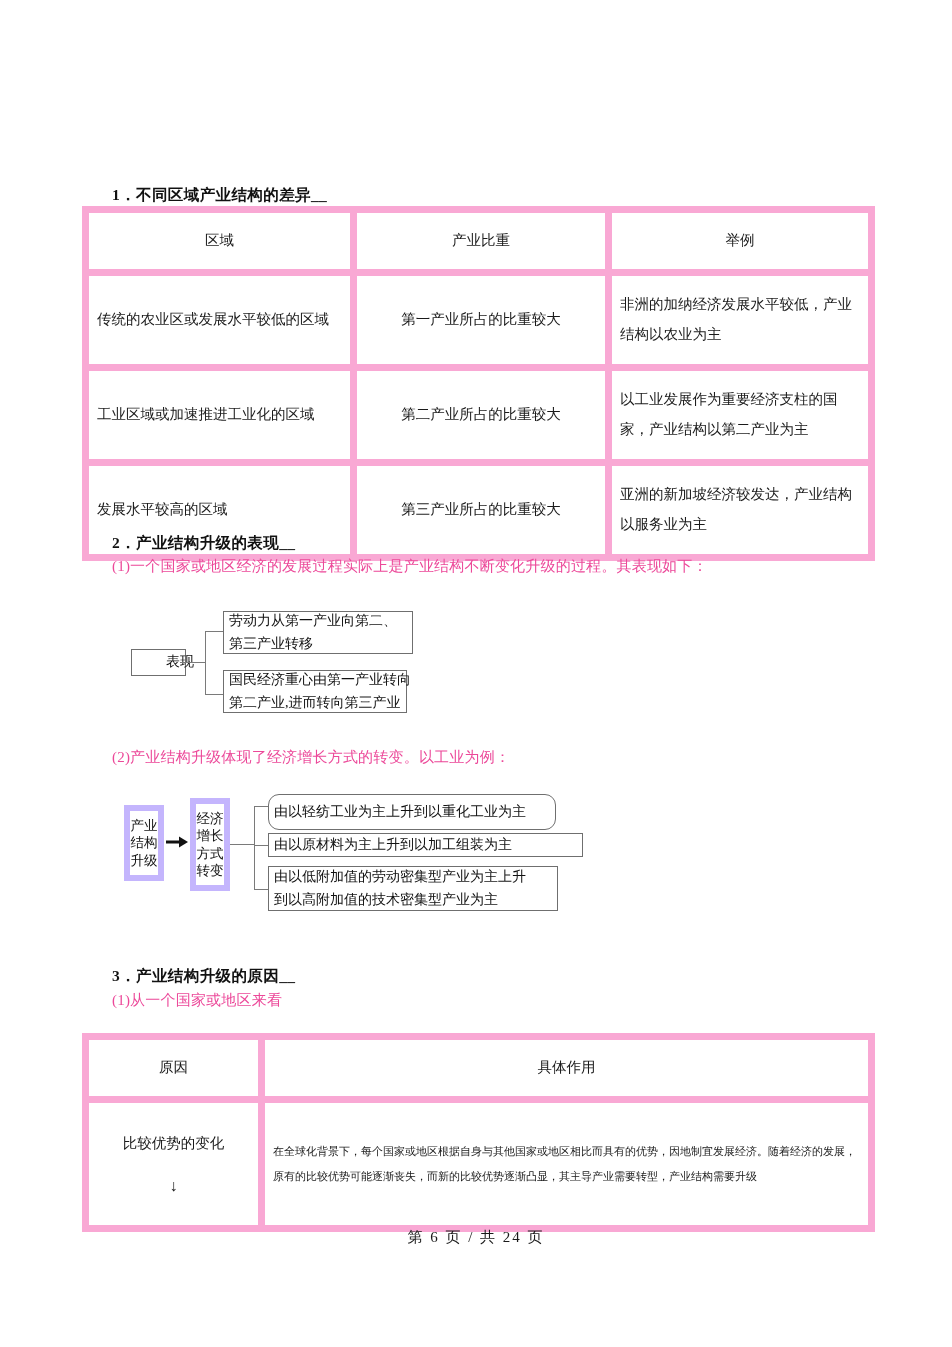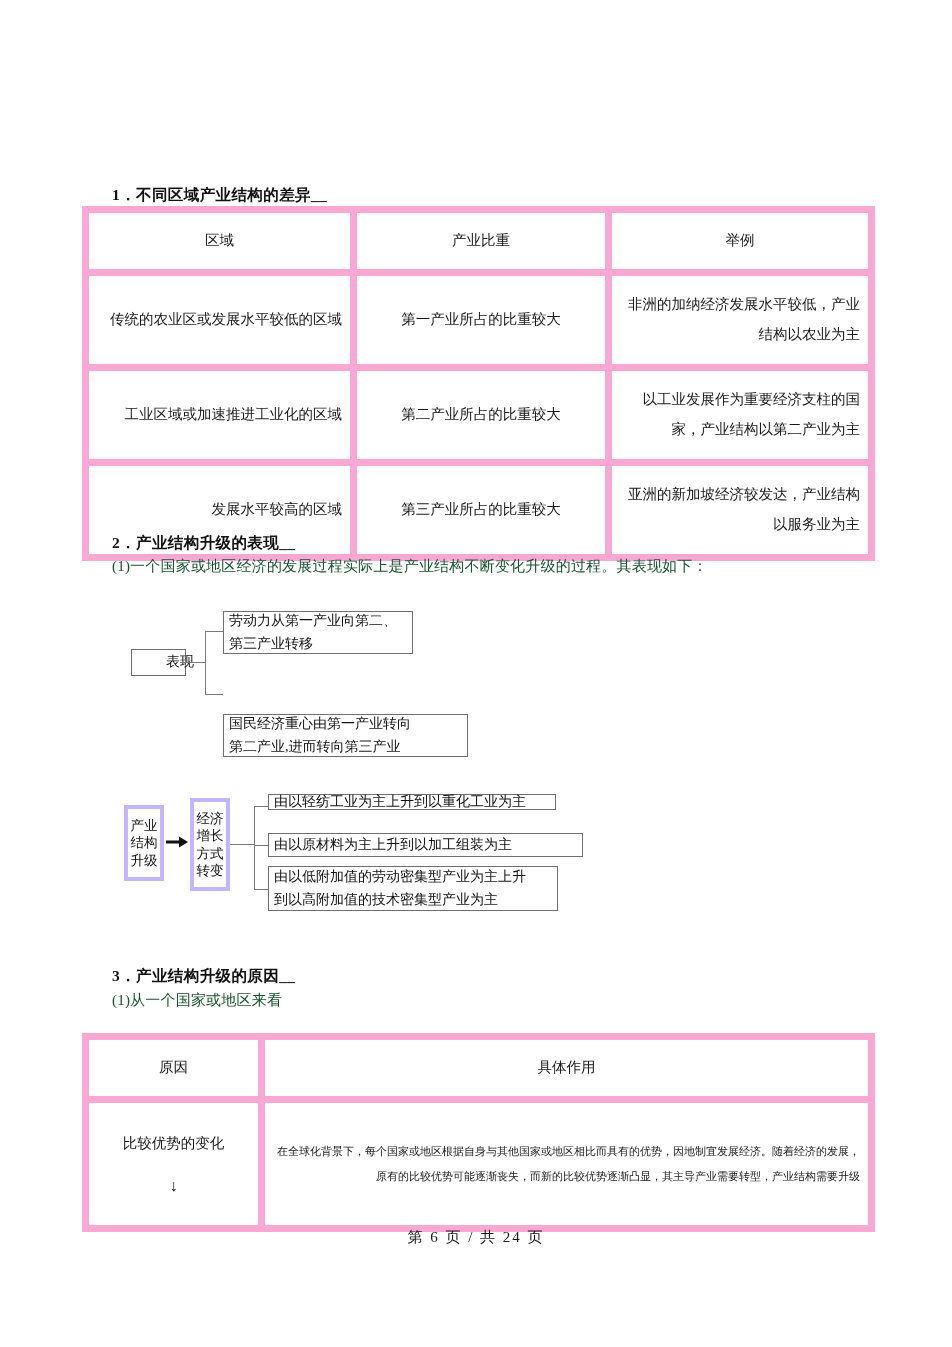--- a/index.html
+++ b/index.html
@@ -40,40 +40,40 @@
     letter-spacing: 0.4px;
     color: #111;
     white-space: pre;
     margin-top: 20px;
   }
   .para {
     position: absolute;
     left: 112px;
     font-size: 15px;
     letter-spacing: 0.2px;
-    color: #14532d;
+    color: #ec4899;
     white-space: pre;
   }
 
   
   .tbl {
     position: absolute;
     border-collapse: collapse;
     table-layout: fixed;
     font-size: 14.5px;
     color: #1a1a1a;
   }
   .tbl td {
     border: 7px solid #f9a8d4;
     vertical-align: middle;
     padding: 4px 8px;
     line-height: 2.05;
   }
   .tbl td.ctr { text-align: center; }
-  .tbl td.lft { text-align: right; }
+  .tbl td.lft { text-align: left; }
 
   #table-industry { left: 82px; top: 206px; width: 786px; }
   #table-industry col.c1 { width: 268px; }
   #table-industry col.c2 { width: 255px; }
   #table-industry col.c3 { width: 263px; }
   #table-industry tr.hdr td { height: 48px; }
   #table-industry tr.body td { height: 80px; }
 
   #table-reason { left: 82px; top: 1033px; width: 786px; }
   #table-reason col.c1 { width: 176px; }
@@ -115,21 +115,21 @@
   .arrow-right {
     position: absolute;
     font-size: 15px;
     line-height: 1;
     color: #111;
   }
 
   
   .vbox {
     position: absolute;
-    border: 4px solid #c4b5fd;
+    border: 6px solid #c4b5fd;
     background: #fff;
     box-sizing: border-box;
     display: flex;
     flex-direction: column;
     align-items: center;
     justify-content: center;
     font-size: 13.5px;
     line-height: 1.28;
     color: #111;
     padding: 3px 2px;
@@ -196,24 +196,25 @@
 
     <div class="line hline" style="left:180px; top:662px; width:25px;"></div>
 
     <div class="line vline" style="left:205px; top:631px; height:63px;"></div>
 
     <div class="line hline" style="left:205px; top:631px; width:18px;"></div>
     <div class="line hline" style="left:205px; top:694px; width:18px;"></div>
 
     <div class="dbox" style="left:223px; top:611px; width:190px; height:43px;">劳动力从第一产业向第二、
 第三产业转移</div>
-    <div class="dbox" style="left:223px; top:670px; width:245px; height:43px;margin-top:44px;">国民经济重心由第一产业转向
+    <div class="dbox" style="left:223px; top:670px; width:184px; height:43px;">国民经济重心由第一产业转向
 第二产业,进而转向第三产业</div>
   </div>
 
+  <div class="para" style="top:748px;">(2)产业结构升级体现了经济增长方式的转变。以工业为例：</div>
 
   <div class="diagram" style="left:0;top:0;">
 
     <div class="vbox" style="left:124px; top:805px; width:40px; height:76px;">
       <span>产业</span>
       <span>结构</span>
       <span>升级</span>
     </div>
 
     <div class="arrow-right" style="left:166px; top:836px;">
@@ -231,21 +232,21 @@
     </div>
 
     <div class="line hline" style="left:230px; top:844px; width:24px;"></div>
 
     <div class="line vline" style="left:254px; top:806px; height:83px;"></div>
 
     <div class="line hline" style="left:254px; top:806px; width:14px;"></div>
     <div class="line hline" style="left:254px; top:845px; width:14px;"></div>
     <div class="line hline" style="left:254px; top:889px; width:14px;"></div>
 
-    <div class="dbox" style="left:268px; top:794px; width:288px; height:16px;">由以轻纺工业为主上升到以重化工业为主</div>
+    <div class="dbox" style="left:268px; top:794px; width:288px; height:36px;border-radius:11px;">由以轻纺工业为主上升到以重化工业为主</div>
     <div class="dbox" style="left:268px; top:833px; width:315px; height:24px;">由以原材料为主上升到以加工组装为主</div>
     <div class="dbox" style="left:268px; top:866px; width:290px; height:45px;">由以低附加值的劳动密集型产业为主上升
 到以高附加值的技术密集型产业为主</div>
   </div>
 
   <div class="sec-title" style="top:946px;">3．产业结构升级的原因__</div>
   <div class="para" style="top:991px;">(1)从一个国家或地区来看</div>
 
   <table class="tbl" id="table-reason">
     <colgroup>

